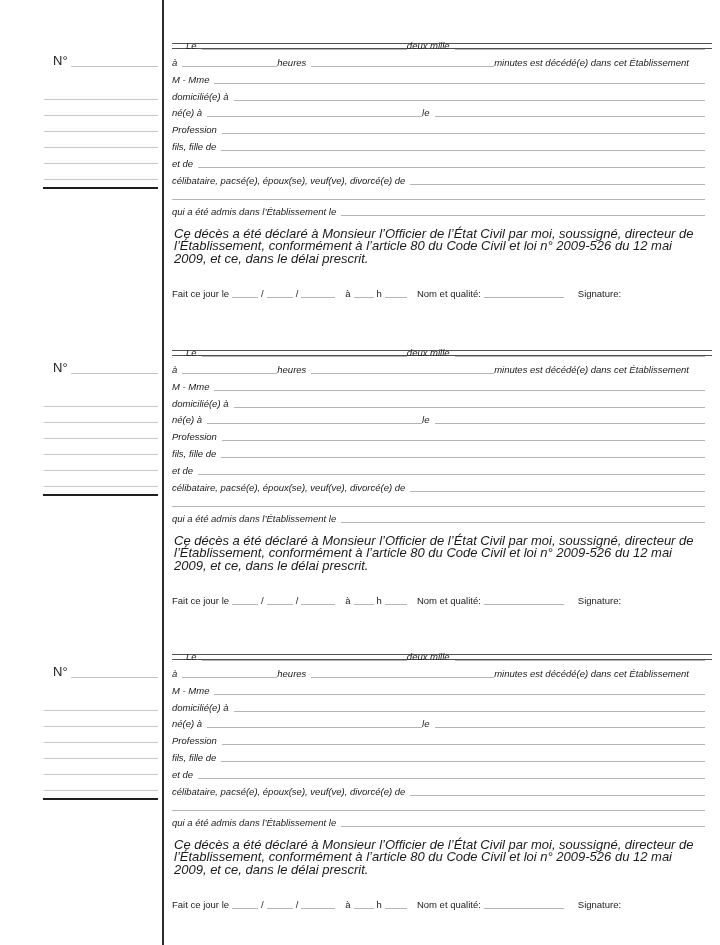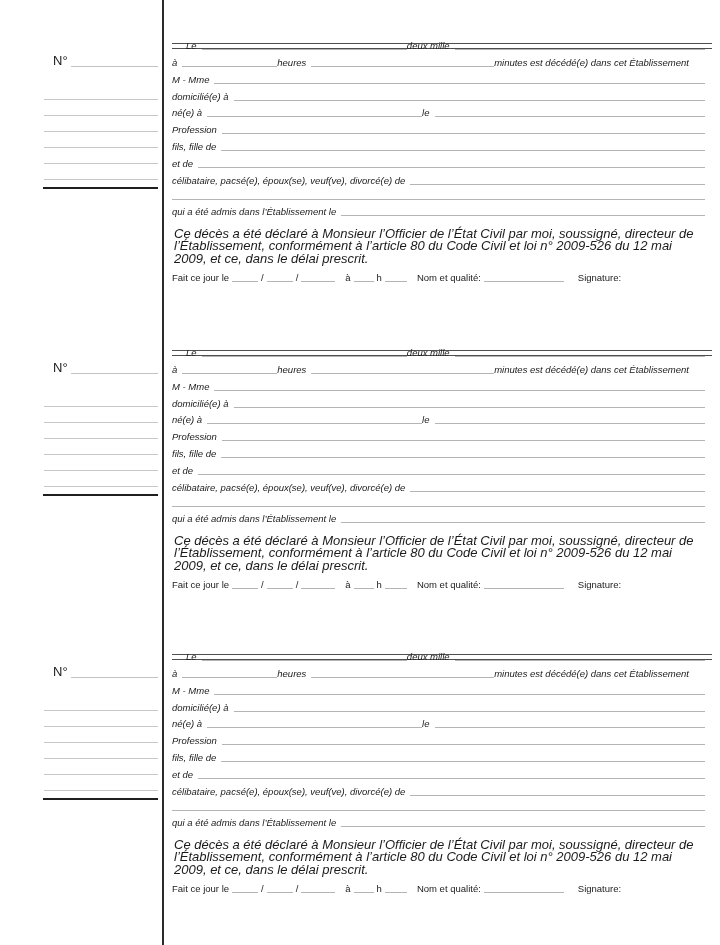--- a/index.html
+++ b/index.html
@@ -27,21 +27,21 @@
   .lbl{flex:0 0 auto}
   .ind{margin-left:14px}
   .fill{flex:1 1 auto;border-bottom:1px solid #b4b4b4;margin:0 0 1px 5px;height:1px}
   .g41{flex-grow:41}.g50{flex-grow:50}
   .w95{flex:0 0 95px}.w215{flex:0 0 215px}
   .r2{padding-right:16px}
   .r10{height:15px}
   .r10 .fill{margin-left:0}
   .r11{height:16px}
   .para{margin:11px 0 0 2px;font-size:13px;line-height:12.4px;font-style:italic}
-  .fait{height:18px;font-style:normal;font-size:9.5px}
+  .fait{margin-top:16px;height:18px;font-style:normal;font-size:9.5px}
   .fait .fill{flex:0 0 auto;margin-left:3px}
   .fait .sl{margin-left:3px}
   .f26{width:26px}.f34{width:34px}.f20{width:20px}.f22{width:22px}.f80{width:80px}
   .mL10{margin-left:10px}.mL14{margin-left:14px}
   .grow{flex:1 1 auto}
 </style>
 </head>
 <body>
 
 <div id="page">

